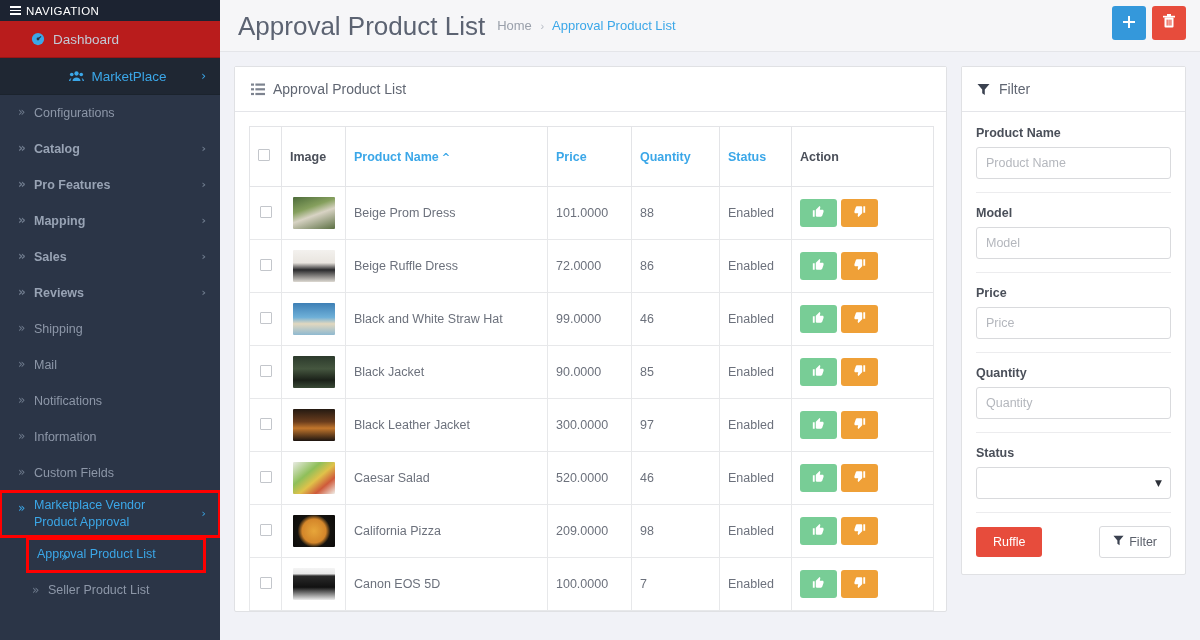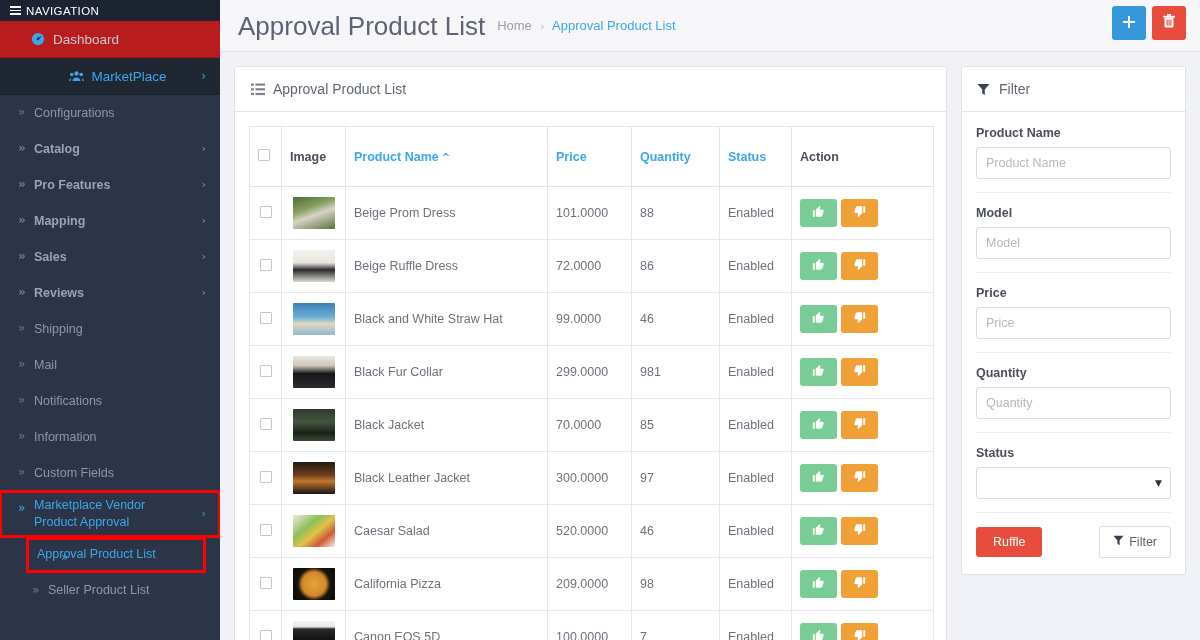--- a/index.html
+++ b/index.html
@@ -501,43 +501,24 @@
                         </svg></span>
                     </button><button class="act-btn act-down">
                       <span><svg width="13" height="13" viewBox="0 0 14 14">
                           <path d="M9.4 1.4H4.3c-.6 0-1.1.35-1.28.9l-1.4 4.1a1.3 1.3 0 00-.07.43v.9c0 .62.5 1.12 1.12 1.12H5.6l-.53 2.57-.02.2c0 .25.1.48.27.65l.58.63 3.68-3.7c.2-.2.33-.48.33-.8V2.3c0-.5-.4-.9-.9-.9zm3.7 0h-2v7h2z" fill="#fff"></path>
                         </svg></span>
                     </button></td>
                 </tr>
                 <tr>
                   <td class="c"><input type="checkbox" class="cb" style=""></td>
                   <td class="c">
-                    <span class="thumb" style="background-image:linear-gradient(180deg,#e8e5e0 0%,#cfc7ba 30%,#17171a 55%,#2c2c30 100%)"></span>
-                  </td>
-                  <td>Black Fur Collar</td>
-                  <td>299.0000</td>
-                  <td>981</td>
-                  <td>Enabled</td>
-                  <td><button class="act-btn act-up">
-                      <span><svg width="13" height="13" viewBox="0 0 14 14">
-                          <path d="M4.6 12.6h5.1c.6 0 1.1-.35 1.28-.9l1.4-4.1c.05-.14.07-.28.07-.43v-.9c0-.62-.5-1.12-1.12-1.12H8.4l.53-2.57.02-.2c0-.25-.1-.48-.27-.65L8.1 1.1 4.42 4.8c-.2.2-.33.48-.33.8v6.1c0 .5.4.9.9.9zM.9 5.6h2v7h-2z" fill="#fff"></path>
-                        </svg></span>
-                    </button><button class="act-btn act-down">
-                      <span><svg width="13" height="13" viewBox="0 0 14 14">
-                          <path d="M9.4 1.4H4.3c-.6 0-1.1.35-1.28.9l-1.4 4.1a1.3 1.3 0 00-.07.43v.9c0 .62.5 1.12 1.12 1.12H5.6l-.53 2.57-.02.2c0 .25.1.48.27.65l.58.63 3.68-3.7c.2-.2.33-.48.33-.8V2.3c0-.5-.4-.9-.9-.9zm3.7 0h-2v7h2z" fill="#fff"></path>
-                        </svg></span>
-                    </button></td>
-                </tr>
-                <tr>
-                  <td class="c"><input type="checkbox" class="cb" style=""></td>
-                  <td class="c">
                     <span class="thumb" style="background-image:linear-gradient(180deg,#2c3a2c 0%,#45563f 40%,#1b2119 75%,#3a4a36 100%)"></span>
                   </td>
                   <td>Black Jacket</td>
-                  <td>70.0000</td>
+                  <td>90.0000</td>
                   <td>85</td>
                   <td>Enabled</td>
                   <td><button class="act-btn act-up">
                       <span><svg width="13" height="13" viewBox="0 0 14 14">
                           <path d="M4.6 12.6h5.1c.6 0 1.1-.35 1.28-.9l1.4-4.1c.05-.14.07-.28.07-.43v-.9c0-.62-.5-1.12-1.12-1.12H8.4l.53-2.57.02-.2c0-.25-.1-.48-.27-.65L8.1 1.1 4.42 4.8c-.2.2-.33.48-.33.8v6.1c0 .5.4.9.9.9zM.9 5.6h2v7h-2z" fill="#fff"></path>
                         </svg></span>
                     </button><button class="act-btn act-down">
                       <span><svg width="13" height="13" viewBox="0 0 14 14">
                           <path d="M9.4 1.4H4.3c-.6 0-1.1.35-1.28.9l-1.4 4.1a1.3 1.3 0 00-.07.43v.9c0 .62.5 1.12 1.12 1.12H5.6l-.53 2.57-.02.2c0 .25.1.48.27.65l.58.63 3.68-3.7c.2-.2.33-.48.33-.8V2.3c0-.5-.4-.9-.9-.9zm3.7 0h-2v7h2z" fill="#fff"></path>
                         </svg></span>

